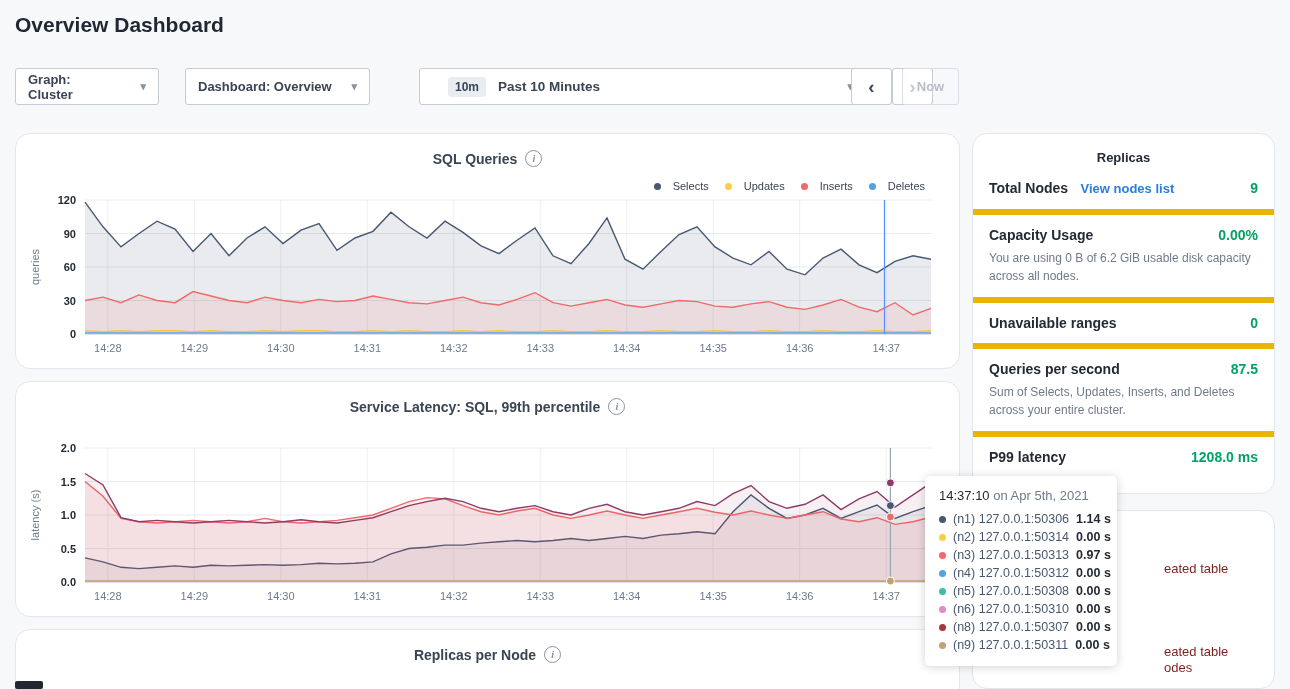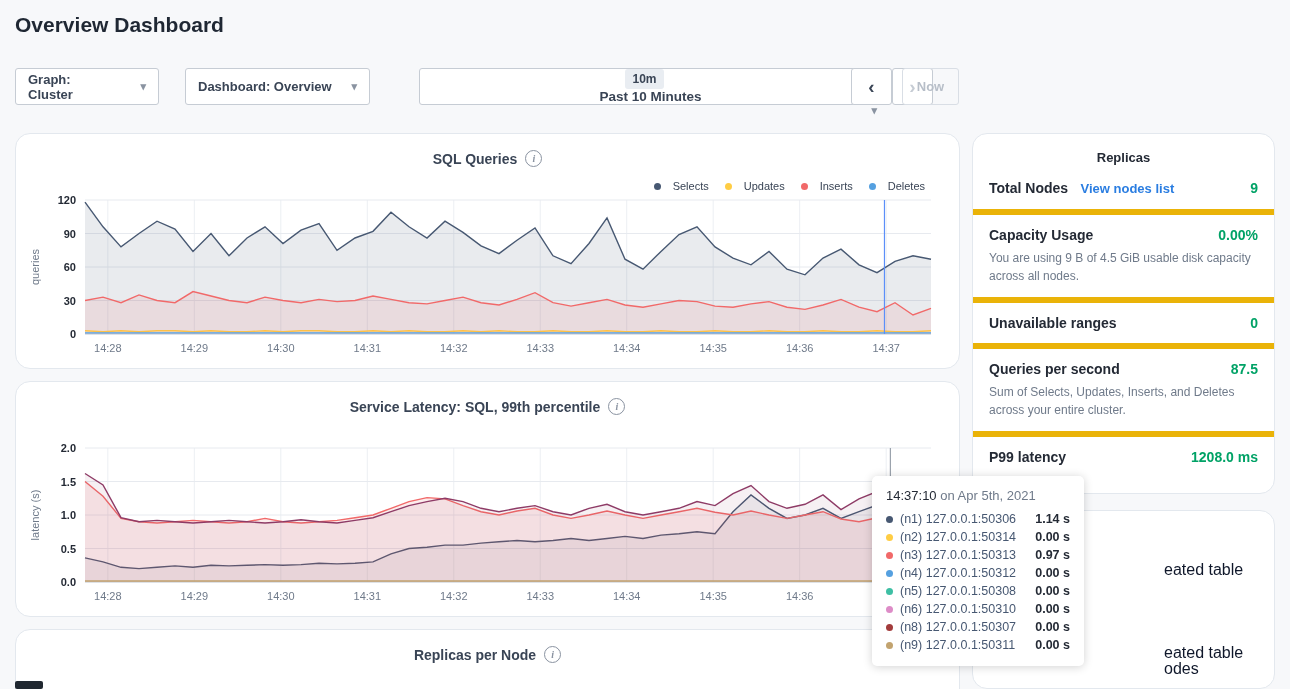--- a/index.html
+++ b/index.html
@@ -9,21 +9,21 @@
     font-family:"Liberation Sans",sans-serif;
   }
   .page-title{position:absolute;left:15px;top:13px;font-size:21px;font-weight:700;color:#1f2733;}
 
   
   .btn{position:absolute;height:37px;background:#fff;border:1px solid #c6ccd4;border-radius:3px;
        display:flex;align-items:center;font-size:13px;font-weight:700;color:#394455;
        cursor:pointer;box-sizing:border-box;}
   .graph-btn{left:15px;top:68px;width:144px;padding:0 12px;justify-content:space-between;gap:40px;}
   .dash-btn{left:185px;top:68px;width:185px;padding:0 12px;justify-content:space-between;}
-  .time-btn{left:419px;top:68px;width:463px;padding:0 4px;flex-direction:column;}
+  .time-btn{left:419px;top:68px;width:463px;padding:0 28px;}
   .chev{color:#8a93a1;font-size:11px;}
   .badge-10m{background:#e9edf2;border-radius:3px;padding:3px 7px;font-size:12px;font-weight:700;color:#394455;margin-right:12px;}
   .time-label{font-size:13.5px;font-weight:700;}
   .time-chev{margin-left:auto;}
   .prev-btn{left:851px;top:68px;width:41px;justify-content:center;font-size:19px;}
   .next-btn{left:892px;top:68px;width:41px;justify-content:center;font-size:19px;color:#c6ccd4;cursor:default;}
   .now-btn{left:902px;top:68px;width:57px;justify-content:center;color:#b7bec8;border-color:#d9dee5;background:transparent;cursor:default;}
 
   
   .panel{position:absolute;background:#fff;border:1px solid #e3e8ee;border-radius:15px;box-sizing:border-box;}
@@ -49,24 +49,24 @@
   .srow{padding:12px 16px;border-bottom:6px solid #eab308;}
   .srow:last-child{border-bottom:none;}
   .srow-main{display:flex;justify-content:space-between;align-items:baseline;}
   .srow-label{font-size:14px;font-weight:700;color:#242a35;}
   .srow-link{font-size:13px;font-weight:700;color:#2a7de1;margin-left:8px;cursor:pointer;}
   .srow-value{font-size:14px;font-weight:700;color:#00a266;}
   .srow-sub{font-size:12px;color:#6f7a8a;line-height:1.5;margin-top:6px;}
 
   
   #events-card{left:972px;top:510px;width:303px;height:179px;}
-  .event-frag{position:absolute;font-size:16px;color:#0f172a;}
-
-  
-  #latency-tooltip{position:absolute;left:872px;top:476px;width:212px;background:#fff;border-radius:5px;
+  .event-frag{position:absolute;font-size:13px;color:#7f1d1d;}
+
+  
+  #latency-tooltip{position:absolute;left:925px;top:476px;width:192px;background:#fff;border-radius:5px;
                    box-shadow:0 1px 10px rgba(0,0,0,0.18);padding:12px 14px;z-index:10;box-sizing:border-box;}
   .tt-header{font-size:13px;color:#6f7a8a;margin-bottom:7px;}
   .tt-time{color:#242a35;}
   .tt-row{display:flex;align-items:center;gap:7px;height:18px;font-size:12.5px;}
   .tt-dot{width:7px;height:7px;border-radius:50%;flex:0 0 auto;}
   .tt-node{color:#475872;flex:1;white-space:nowrap;}
   .tt-value{font-weight:700;color:#242a35;white-space:nowrap;}
 
   .bottom-sliver{position:absolute;left:15px;top:681px;width:28px;height:8px;background:#202730;border-radius:2px;}
 </style>
@@ -233,21 +233,21 @@
       </span>
       <span class="srow-value">9</span>
     </div>
   </div>
 
   <div class="srow">
     <div class="srow-main">
       <span class="srow-label">Capacity Usage</span>
       <span class="srow-value">0.00%</span>
     </div>
-    <div class="srow-sub">You are using 9 B of 4.5 GiB usable disk capacity across all nodes.</div>
+    <div class="srow-sub">You are using 0 B of 6.2 GiB usable disk capacity across all nodes.</div>
   </div>
 
   <div class="srow">
     <div class="srow-main">
       <span class="srow-label">Unavailable ranges</span>
       <span class="srow-value">0</span>
     </div>
   </div>
 
   <div class="srow">

